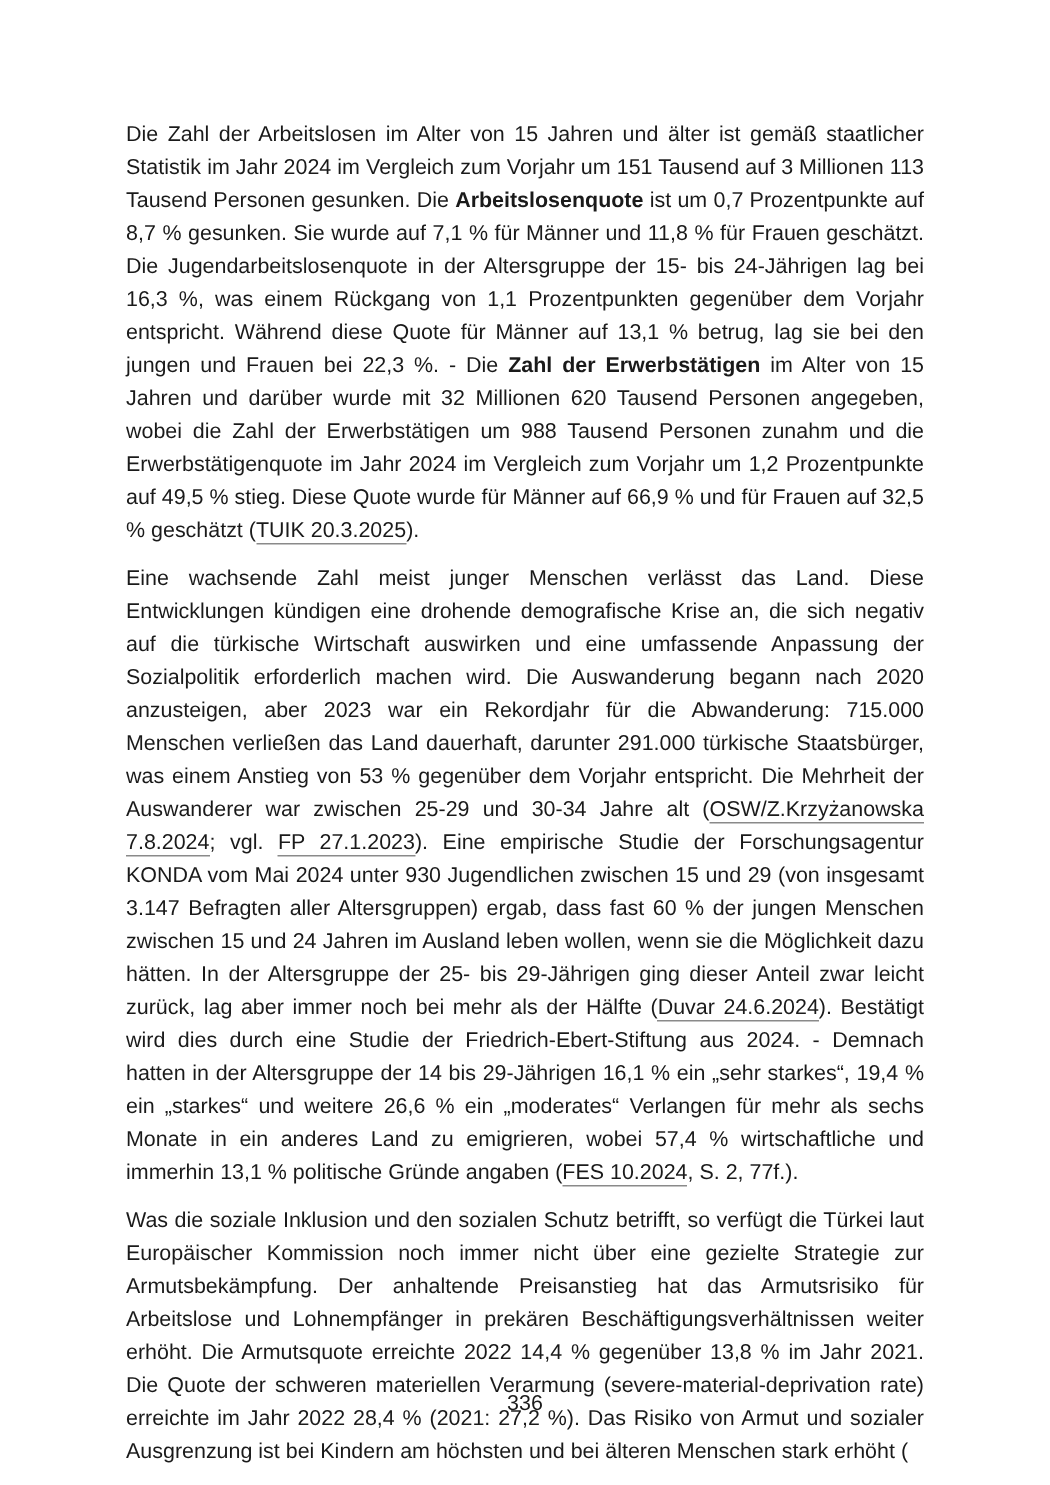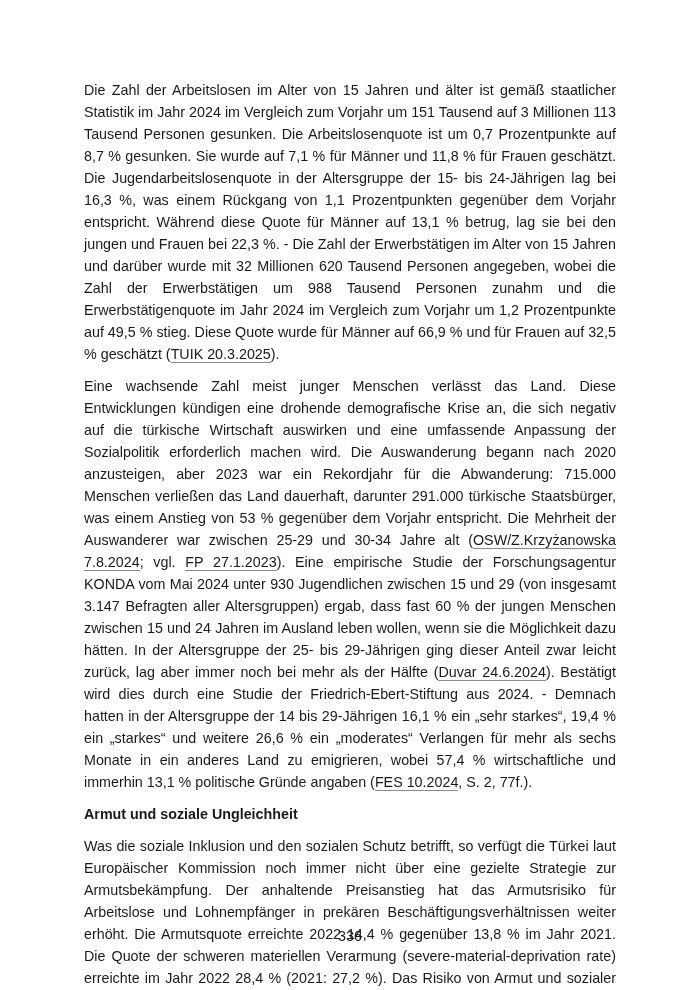--- a/index.html
+++ b/index.html
@@ -4,33 +4,32 @@
 <style>
   html, body { margin: 0; padding: 0; background: #ffffff; }
   body { width: 700px; height: 990px; position: relative; overflow: hidden; }
   .page {
     position: absolute; left: 84px; top: 79px; width: 532px;
     font-family: "Liberation Sans", sans-serif;
     font-size: 14.3px; line-height: 22px; color: #1a1a1a;
   }
   p { margin: 0 0 10px 0; text-align: justify; hyphens: manual; }
   h3 { margin: 0 0 10px 0; font-size: 14.3px; font-weight: bold; line-height: 22px; }
-  b { font-weight: normal; }
+  b { font-weight: bold; }
   a.ref { color: #1a1a1a; text-decoration: none; border-bottom: 1px solid #8a8a8a; padding-bottom: 0px; cursor: pointer; }
   .page-number {
     position: absolute; top: 928px; left: 0; width: 700px; text-align: center;
     font-family: "Liberation Sans", sans-serif; font-size: 14.3px; color: #1a1a1a;
   }
 </style>
 </head>
 <body>
 
 <div class="page">
   <div id="paras-before">
       <p><span>Die Zahl der Arbeitslosen im Alter von 15 Jahren und älter ist gemäß staatlicher Statistik im Jahr 2024 im Vergleich zum Vorjahr um 151 Tausend auf 3 Millionen 113 Tausend Personen gesunken. Die </span><b>Arbeitslosenquote</b><span> ist um 0,7 Prozentpunkte auf 8,7 % gesunken. Sie wurde auf 7,1 % für Männer und 11,8 % für Frauen geschätzt. Die Jugendarbeitslosenquote in der Altersgruppe der 15- bis 24-Jährigen lag bei 16,3 %, was einem Rückgang von 1,1 Prozent­punkten gegenüber dem Vorjahr entspricht. Während diese Quote für Männer auf 13,1 % betrug, lag sie bei den jungen und Frauen bei 22,3 %. - Die </span><b>Zahl der Erwerbstätigen</b><span> im Alter von 15 Jahren und darüber wurde mit 32 Millionen 620 Tausend Personen angegeben, wobei die Zahl der Erwerbstätigen um 988 Tausend Personen zunahm und die Erwerbstätigenquote im Jahr 2024 im Vergleich zum Vorjahr um 1,2 Prozentpunkte auf 49,5 % stieg. Diese Quote wurde für Männer auf 66,9 % und für Frauen auf 32,5 % geschätzt (</span><a class="ref">TUIK 20.3.2025</a><span>).</span></p>
       <p><span>Eine wachsende Zahl meist junger Menschen verlässt das Land. Diese Entwicklungen kündigen eine drohende demografische Krise an, die sich negativ auf die türkische Wirtschaft auswirken und eine umfassende Anpassung der Sozialpolitik erforderlich machen wird. Die Auswanderung begann nach 2020 anzusteigen, aber 2023 war ein Rekordjahr für die Abwanderung: 715.000 Menschen verließen das Land dauerhaft, darunter 291.000 türkische Staatsbürger, was einem Anstieg von 53 % gegenüber dem Vorjahr entspricht. Die Mehrheit der Auswanderer war zwi­schen 25-29 und 30-34 Jahre alt (</span><a class="ref">OSW/Z.Krzyżanowska 7.8.2024</a><span>; vgl. </span><a class="ref">FP 27.1.2023</a><span>). Eine empirische Studie der Forschungsagentur KONDA vom Mai 2024 unter 930 Jugendlichen zwi­schen 15 und 29 (von insgesamt 3.147 Befragten aller Altersgruppen) ergab, dass fast 60 % der jungen Menschen zwischen 15 und 24 Jahren im Ausland leben wollen, wenn sie die Möglichkeit dazu hätten. In der Altersgruppe der 25- bis 29-Jährigen ging dieser Anteil zwar leicht zurück, lag aber immer noch bei mehr als der Hälfte (</span><a class="ref">Duvar 24.6.2024</a><span>). Bestätigt wird dies durch eine Studie der Friedrich-Ebert-Stiftung aus 2024. - Demnach hatten in der Altersgruppe der 14 bis 29-Jährigen 16,1 % ein „sehr starkes“, 19,4 % ein „starkes“ und weitere 26,6 % ein „modera­tes“ Verlangen für mehr als sechs Monate in ein anderes Land zu emigrieren, wobei 57,4 % wirtschaftliche und immerhin 13,1 % politische Gründe angaben (</span><a class="ref">FES 10.2024</a><span>, S. 2, 77f.).</span></p>
     </div>
-  <h3>Armut und soziale Ungleichheit</h3>
   <div id="paras-after">
       <p><span>Was die soziale Inklusion und den sozialen Schutz betrifft, so verfügt die Türkei laut Europä­ischer Kommission noch immer nicht über eine gezielte Strategie zur Armutsbekämpfung. Der anhaltende Preisanstieg hat das Armutsrisiko für Arbeitslose und Lohnempfänger in prekären Beschäftigungsverhältnissen weiter erhöht. Die Armutsquote erreichte 2022 14,4 % gegenüber 13,8 % im Jahr 2021. Die Quote der schweren materiellen Verarmung (severe-material-depriva­tion rate) erreichte im Jahr 2022 28,4 % (2021: 27,2 %). Das Risiko von Armut und sozialer Aus­grenzung ist bei Kindern am höchsten und bei älteren Menschen stark erhöht (</span></p>
     </div>
 </div>
 <div class="page-number">336</div>
 
 </body></html>

